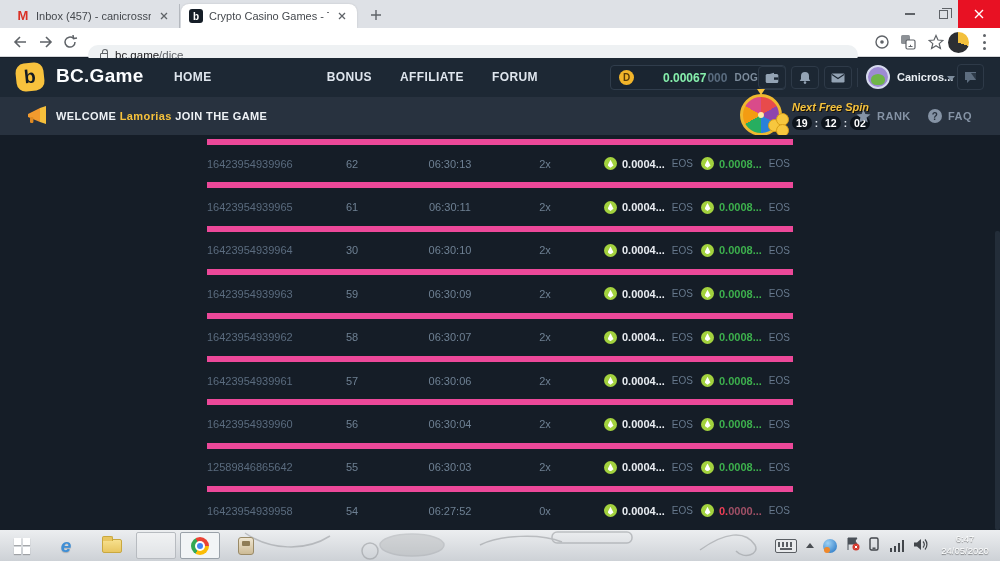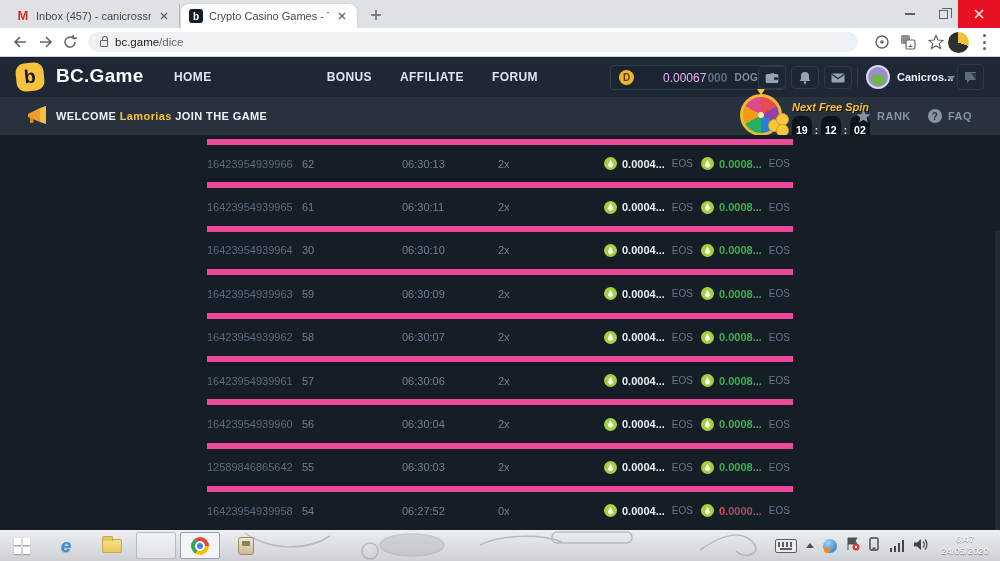--- a/index.html
+++ b/index.html
@@ -21,21 +21,21 @@
   .btn-min{left:892px;width:36px;}
   .btn-max{left:928px;width:30px;}
   .btn-close{left:958px;width:42px;background:#e81123;}
   .bar-min{width:10px;height:2px;background:#5f6368;}
   .box-max{width:9px;height:9px;border:1px solid #5f6368;position:relative;background:#dee1e6;}
   .box-max:before{content:"";position:absolute;left:2px;top:-3px;width:9px;height:9px;border:1px solid #5f6368;border-bottom:none;border-left:none;}
 
   
   .addressbar{position:absolute;top:28px;left:0;width:100%;height:29px;background:#fff;border-bottom:1px solid #d4d7db;}
   .nav-ic{position:absolute;top:6px;width:16px;height:16px;}
-  .urlpill{position:absolute;left:88px;top:4px;width:770px;height:20px;border-radius:10px;background:#eef1f3;display:flex;align-items:center;padding:0 12px;gap:7px;}
+  .urlpill{position:absolute;left:88px;top:17px;width:770px;height:20px;border-radius:10px;background:#eef1f3;display:flex;align-items:center;padding:0 12px;gap:7px;}
   .urltext{font-size:11.5px;color:#202124;}
   .urltext .path{color:#5f6368;}
   .lock{width:8px;height:7px;border:1.4px solid #5f6368;border-radius:1px;position:relative;margin-top:3px;}
   .lock:before{content:"";position:absolute;left:0.6px;top:-5px;width:4px;height:4px;border:1.4px solid #5f6368;border-bottom:none;border-radius:3px 3px 0 0;}
   .chrome-avatar{position:absolute;left:948px;top:3.5px;width:21px;height:21px;border-radius:50%;background:conic-gradient(#f3c03c 0 110deg,#2d2f33 110deg 360deg);}
   .kebab{position:absolute;left:982px;top:6px;width:4px;height:16px;display:flex;flex-direction:column;justify-content:space-between;align-items:center;}
   .kebab i{width:3px;height:3px;border-radius:50%;background:#5f6368;}
 
   
   .site{position:absolute;top:58px;left:0;width:100%;height:472px;}
@@ -43,21 +43,21 @@
   .logo-badge{position:absolute;left:16px;top:5px;width:28px;height:28px;background:#f8c23d;border-radius:9px;color:#141b24;font-size:19px;font-weight:bold;display:flex;align-items:center;justify-content:center;transform:rotate(-6deg);}
   .brand{position:absolute;left:56px;top:7px;font-size:19px;font-weight:bold;color:#fbfdff;letter-spacing:.3px;}
   .main-nav{position:absolute;left:174px;top:0;height:39px;display:flex;gap:28px;}
   .nav-item{position:relative;height:39px;line-height:39px;font-size:12px;font-weight:bold;color:#dfe6ee;letter-spacing:.4px;display:flex;align-items:center;gap:5px;}
   .nav-item.active{color:#eab308;margin-top:40px;}
   .caret{width:0;height:0;border-left:4px solid transparent;border-right:4px solid transparent;border-top:5px solid #7d8c9c;display:inline-block;}
   .caret.yellow{border-top-color:#f6c23c;}
   .nav-underline{position:absolute;left:-3px;right:-3px;bottom:0;height:3px;background:#f6c23c;}
   .balance{position:absolute;left:610px;top:7px;height:25px;display:flex;align-items:center;padding:0 8px;gap:4px;border:1px solid #303d4c;border-radius:4px;background:#1a2531;}
   .dcoin{width:15px;height:15px;border-radius:50%;background:#f2b52a;color:#5a3c08;font-size:10px;font-weight:bold;display:flex;align-items:center;justify-content:center;}
-  .bal-main{font-size:12px;font-weight:normal;color:#f0abfc;padding-left:25px;}
+  .bal-main{font-size:12px;font-weight:bold;color:#86efac;padding-left:25px;}
   .bal-dim{font-size:12px;font-weight:bold;color:#596b7e;margin-left:-3px;}
   .bal-cur{font-size:10px;font-weight:bold;color:#7d8c9c;margin-left:3px;letter-spacing:.3px;}
   .hbtn{position:absolute;top:8px;width:28px;height:23px;border:1px solid #2e3a48;border-radius:4px;display:flex;align-items:center;justify-content:center;background:#1c2733;}
   .hdr-divider{position:absolute;left:857px;top:10px;width:1px;height:19px;background:#2e3a48;}
   .user-avatar{position:absolute;left:866px;top:7px;width:24px;height:24px;border-radius:50%;background:#9d8bd3;border:2px solid #d6daee;overflow:hidden;}
   .user-avatar:after{content:"";position:absolute;left:3px;top:7px;width:14px;height:11px;border-radius:50% 50% 40% 40%;background:#6fb548;}
   .username{position:absolute;left:897px;top:13px;font-size:11px;font-weight:bold;color:#eaeff4;}
   .hdr-caret{position:absolute;left:947px;top:18px;}
   .chatbtn{position:absolute;left:957px;top:6px;width:27px;height:26px;border:1px solid #2e3a48;border-radius:4px;display:flex;align-items:center;justify-content:center;background:#1c2733;}
 
@@ -68,33 +68,33 @@
   .megaphone{position:absolute;left:26px;top:9px;}
   .wheel{position:absolute;left:740px;top:-3px;width:42px;height:42px;border-radius:50%;border:3px solid #f0b92f;background:conic-gradient(#e84b4b 0 60deg,#8e44ad 60deg 120deg,#2980d9 120deg 180deg,#27ae60 180deg 240deg,#f39c12 240deg 300deg,#d94b8a 300deg 360deg);}
   .wheel:before{content:"";position:absolute;left:15px;top:15px;width:6px;height:6px;border-radius:50%;background:#ffe9a8;}
   .wheel:after{content:"";position:absolute;left:14px;top:-8px;width:0;height:0;border-left:4px solid transparent;border-right:4px solid transparent;border-top:6px solid #f6c23c;}
   .coins i{position:absolute;width:13px;height:13px;border-radius:50%;background:#f7c73e;border:1.5px solid #d99e18;}
   .coins i:nth-child(1){left:768px;top:22px;}
   .coins i:nth-child(2){left:776px;top:16px;}
   .coins i:nth-child(3){left:776px;top:27px;}
   .spin-label{position:absolute;left:792px;top:4px;font-size:11px;font-weight:bold;font-style:italic;color:#f6c23c;text-shadow:1px 1px 0 #14100a;}
   .timer{position:absolute;left:792px;top:19px;display:flex;align-items:center;gap:3px;}
-  .tbox{background:#0d141c;color:#fff;font-size:10.5px;font-weight:bold;padding:8px 4px;border-radius:7px;}
+  .tbox{background:#0d141c;color:#fff;font-size:10.5px;font-weight:bold;padding:1px 4px;border-radius:7px;}
   .tcolon{color:#dfe5ec;font-size:10px;font-weight:bold;}
   .banner-link{position:absolute;top:0;height:38px;display:flex;align-items:center;gap:6px;font-size:11px;font-weight:bold;letter-spacing:.5px;color:#8593a5;}
   .rank{left:856px;justify-content:flex-end;}
   .faq{left:928px;}
   .faq-circle{width:14px;height:14px;border-radius:50%;background:#8593a5;color:#28323f;font-size:10px;font-weight:bold;display:flex;align-items:center;justify-content:center;}
 
   
   .content{position:absolute;top:77px;left:0;right:0;bottom:0;background:#151d27;}
   .bets{position:absolute;left:207px;top:4px;width:586px;border-bottom:1px solid #28333f;}
   .trow{display:grid;grid-template-columns:95px 100px 96px 94px 97px 104px;align-items:center;height:43.4px;border-top:6px solid #ec4899;font-size:11px;}
   .c.id{color:#5a6b7e;white-space:nowrap;}
-  .c.roll,.c.time,.c.mult{color:#6e8093;}
+  .c.roll,.c.time,.c.mult{color:#6e8093;text-align:center;}
   .c.bet,.c.pay{display:flex;align-items:center;gap:5px;padding-left:12px;}
   .coin{width:13px;height:13px;border-radius:50%;background:#a3d23e;position:relative;flex:none;}
   .coin i{position:absolute;left:3.5px;top:2.5px;width:6px;height:8px;background:#fff;clip-path:polygon(50% 0,100% 72%,50% 100%,0 72%);}
   .bval{color:#e9edf2;font-weight:bold;white-space:nowrap;}
   .cur{color:#66788c;font-style:normal;font-size:10px;margin-left:2px;}
   .pval{font-weight:bold;white-space:nowrap;}
   .pval.win{color:#3db04d;}
   .pr1{color:#ee3e56;}
   .pr2{color:#a05066;}
   .scroll-strip{position:absolute;right:0;top:96px;bottom:0;width:5px;background:#232d39;border-radius:2px;}

